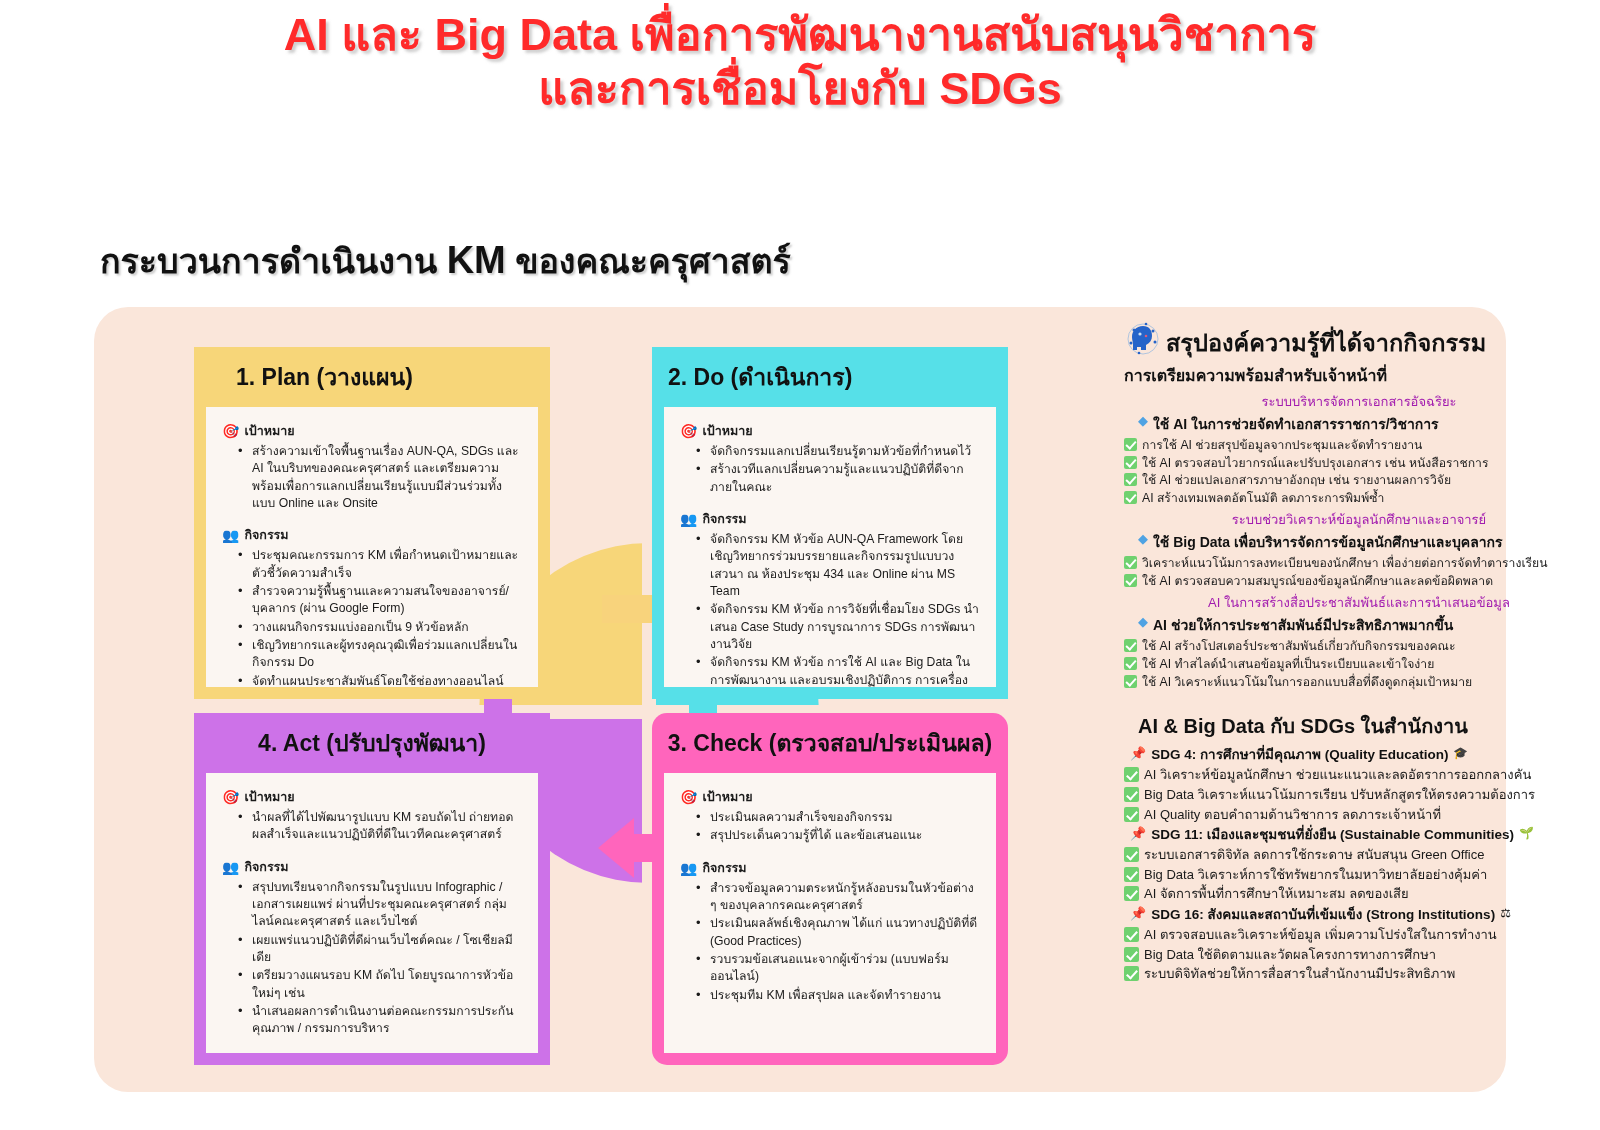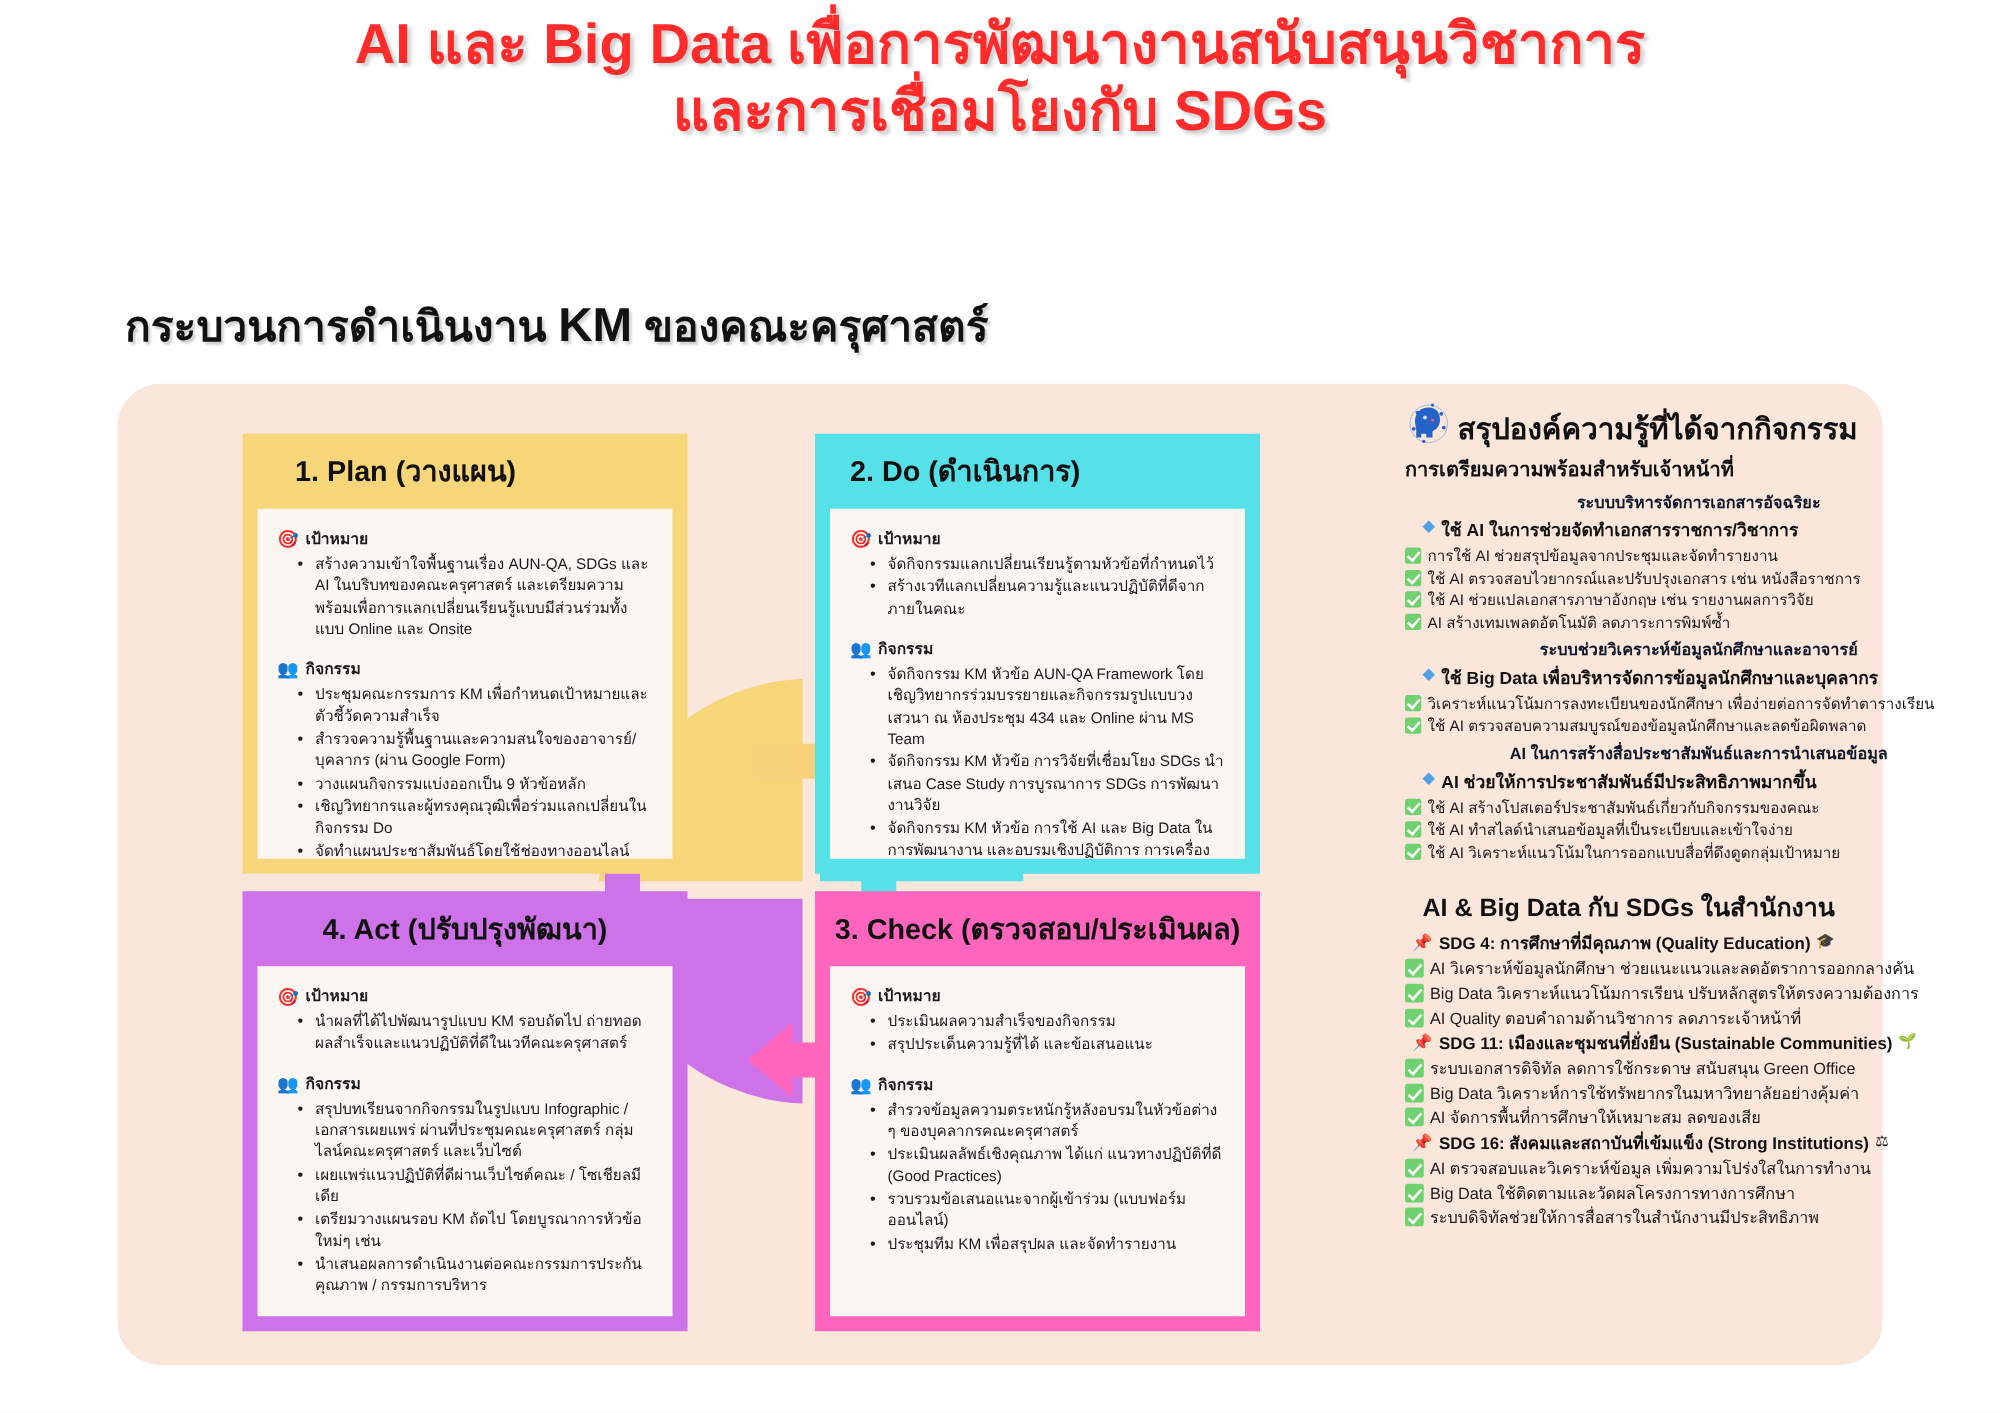--- a/index.html
+++ b/index.html
@@ -33,28 +33,28 @@
     width: 1412px; height: 785px;
     background: #FAE6DA; border-radius: 34px;
   }
 
   
   .grid { position: absolute; left: 100px; top: 40px; width: 910px; height: 718px; }
   .quad { position: absolute; width: 356px; height: 352px; display: flex; flex-direction: column; }
   .q-plan  { left: 0;     top: 0;   background: #F7D679; }
   .q-do    { left: 458px; top: 0;   background: #56E0E8; }
   .q-act   { left: 0;     top: 366px; background: #CD72E8; }
-  .q-check { left: 458px; top: 366px; background: #FF65BC; }
+  .q-check { left: 458px; top: 366px; background: #FF65BC; border-radius: 15px; }
 
   .quad-title {
     height: 60px; display: flex; align-items: center;
     font-size: 23px; font-weight: bold; color: #111;
     padding-left: 42px;
   }
-  .q-do .quad-title, .q-check .quad-title { padding-left: 28px; }
+  .q-do .quad-title, .q-check .quad-title { padding-left: 16px; }
   .q-act .quad-title { justify-content: center; padding-left: 0; }
   .q-check .quad-title { justify-content: center; padding-left: 0; }
 
   .quad-body {
     flex: 1; margin: 0 12px 12px 12px; background: #FBF6F2;
     padding: 14px 16px 10px 16px; overflow: hidden;
   }
   .sec-head {
     display: flex; align-items: center; gap: 5px;
     font-size: 12.5px; font-weight: bold; color: #1a1a1a;
@@ -83,21 +83,21 @@
     display: flex; align-items: center; gap: 6px;
     font-size: 23.5px; font-weight: bold; color: #111;
     margin-left: 2px;
   }
   .r-title .brain { flex: 0 0 auto; }
   .r-h1 {
     font-size: 16px; font-weight: bold; color: #111;
     margin-top: 1px; margin-bottom: 3px;
   }
   .r-sub {
-    font-size: 13px; font-weight: bold; color: #0f172a;
+    font-size: 13px; font-weight: normal; color: #a21caf;
     text-align: center; margin: 3px 0 1px 0;
   }
   .r-diamond {
     font-size: 14px; font-weight: bold; color: #111;
     margin: 1px 0 2px 14px; display: flex; align-items: flex-start; gap: 5px;
   }
   .r-diamond .dia { color: #4FA3E3; font-size: 13px; line-height: 1.25; }
   .r-item {
     display: flex; align-items: flex-start; gap: 5px;
     font-size: 12.2px; color: #1a1a1a; line-height: 1.33; margin: 1.5px 0;

